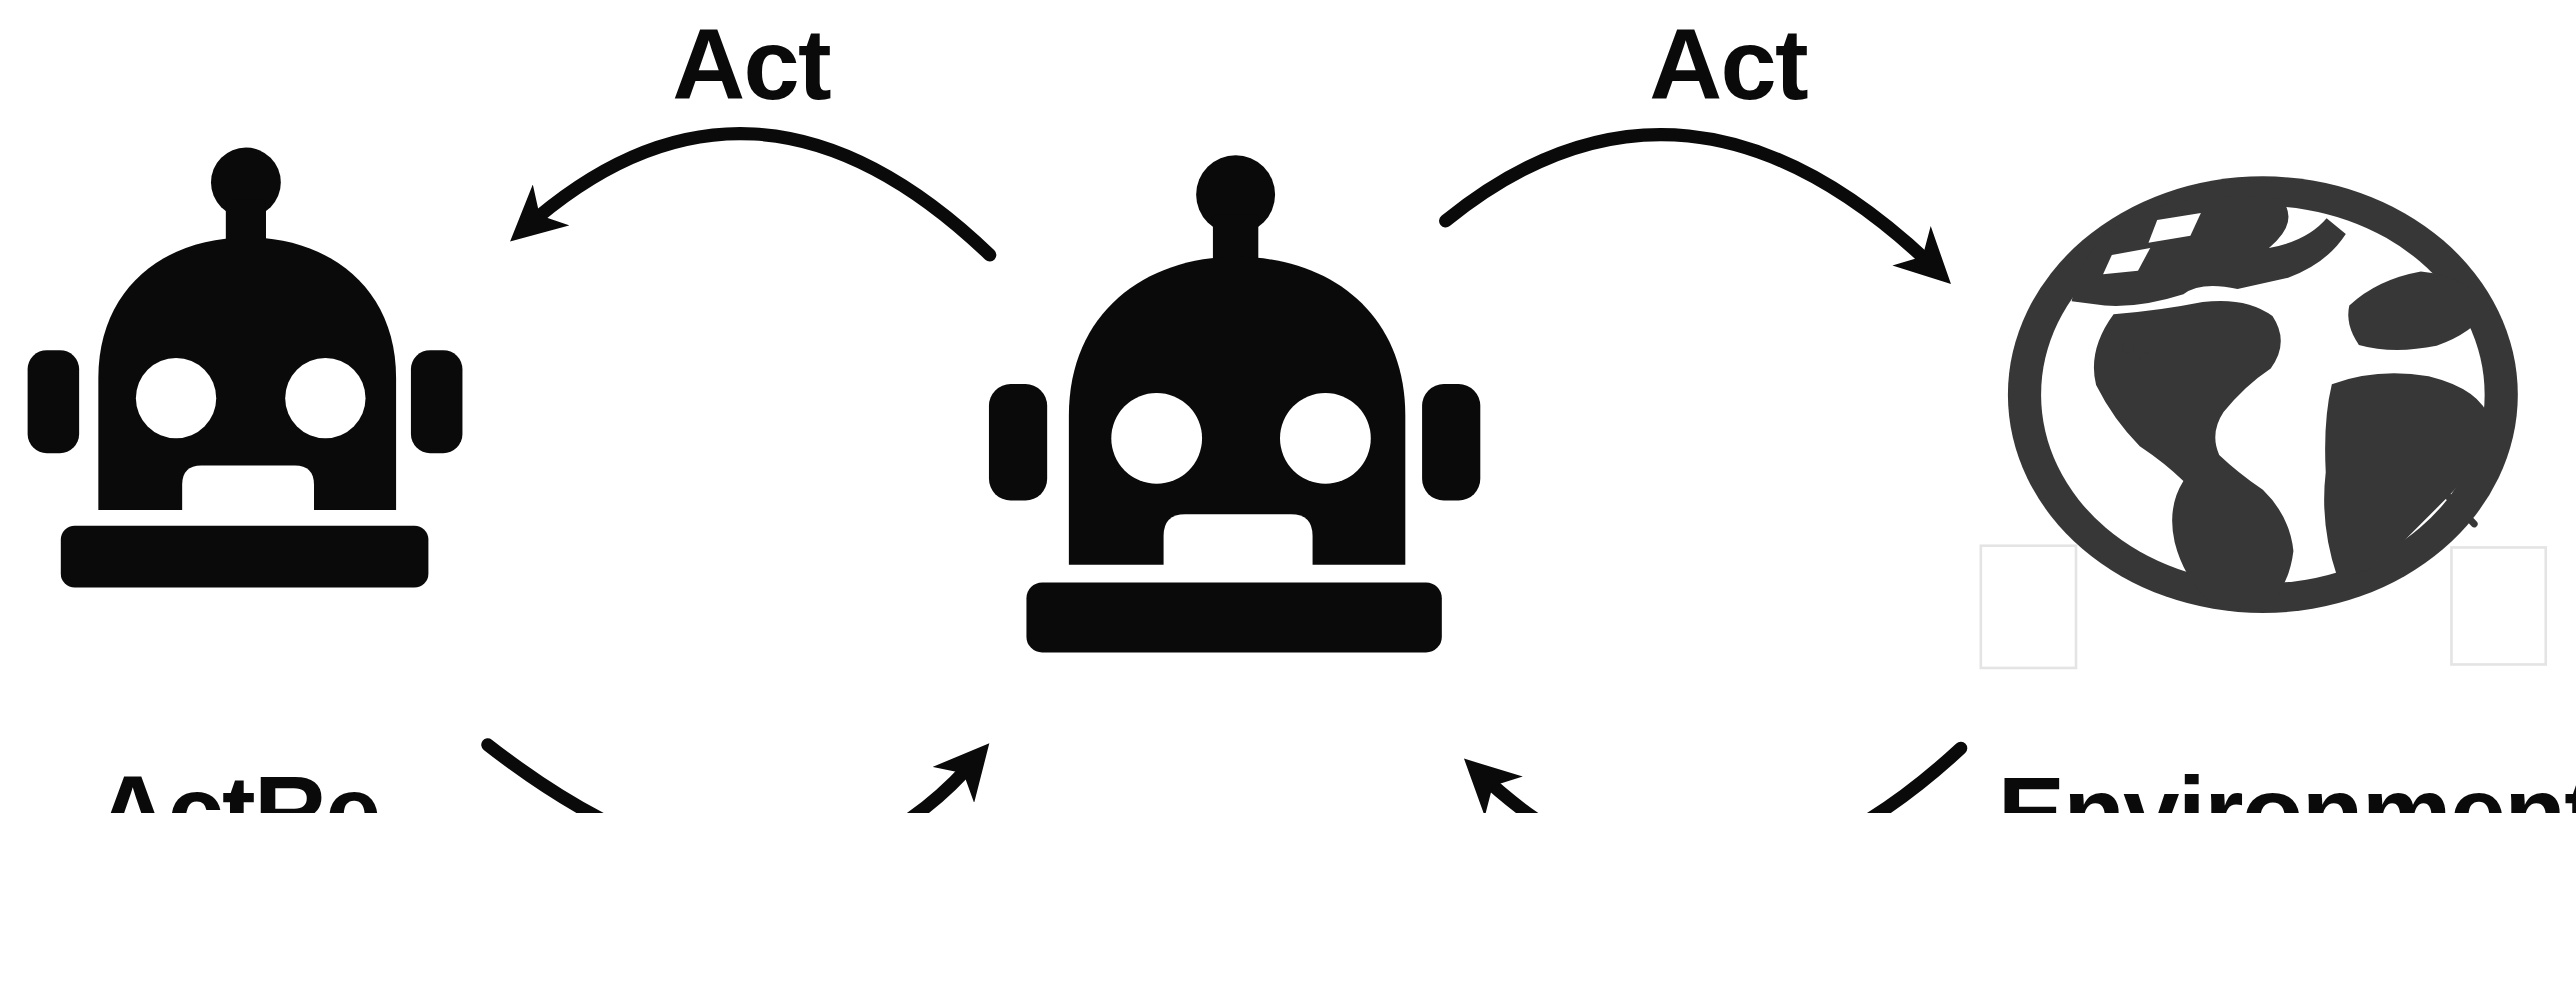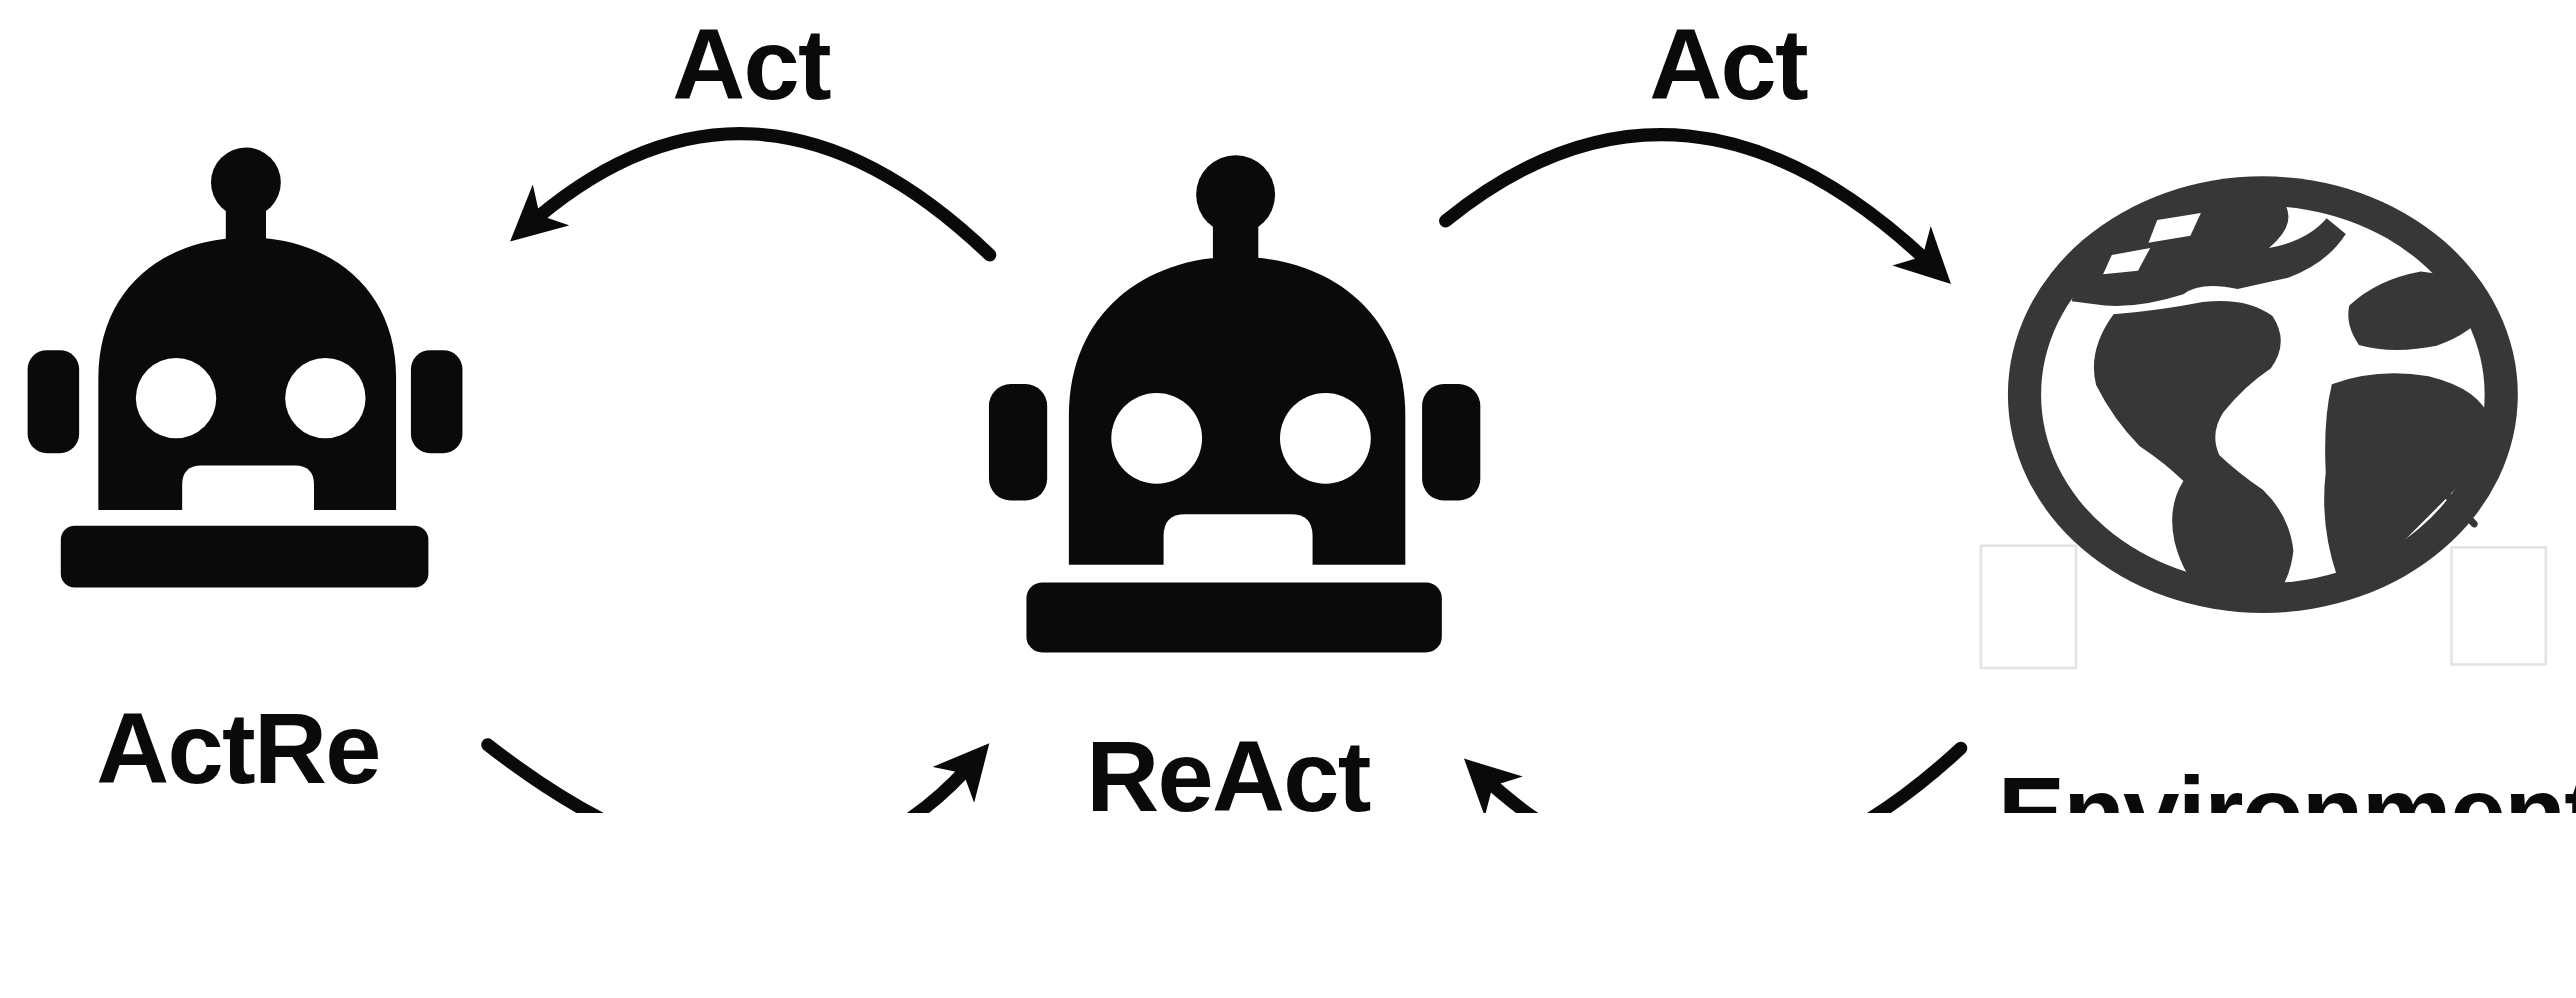--- a/index.html
+++ b/index.html
@@ -108,18 +108,17 @@
                Q 2761 611 2731 641 Q 2701 661 2676 660 Q 2656 601 2663 541
                Q 2660 481 2670 440 Z"></path>
 
       <path d="M 2795 560 L 2833 600" stroke="var(--globe)" stroke-width="8" stroke-linecap="round" fill="none"></path>
     </g>
   </svg>
 
   <div class="lbl" style="left:751px;  top:64px;">Act</div>
   <div class="lbl" style="left:1728px; top:64px;">Act</div>
 
-  <div class="lbl" style="left:238px;  top:748px;">ActRe</div>
-  <div class="lbl" style="left:1228px; top:776px;">ReAct</div>
+  <div class="lbl" style="left:238px;  top:811px;">ActRe</div>
   <div class="lbl" style="left:2297px; top:812px;">Environment</div>
 
 </div>
 
 
 </body></html>

